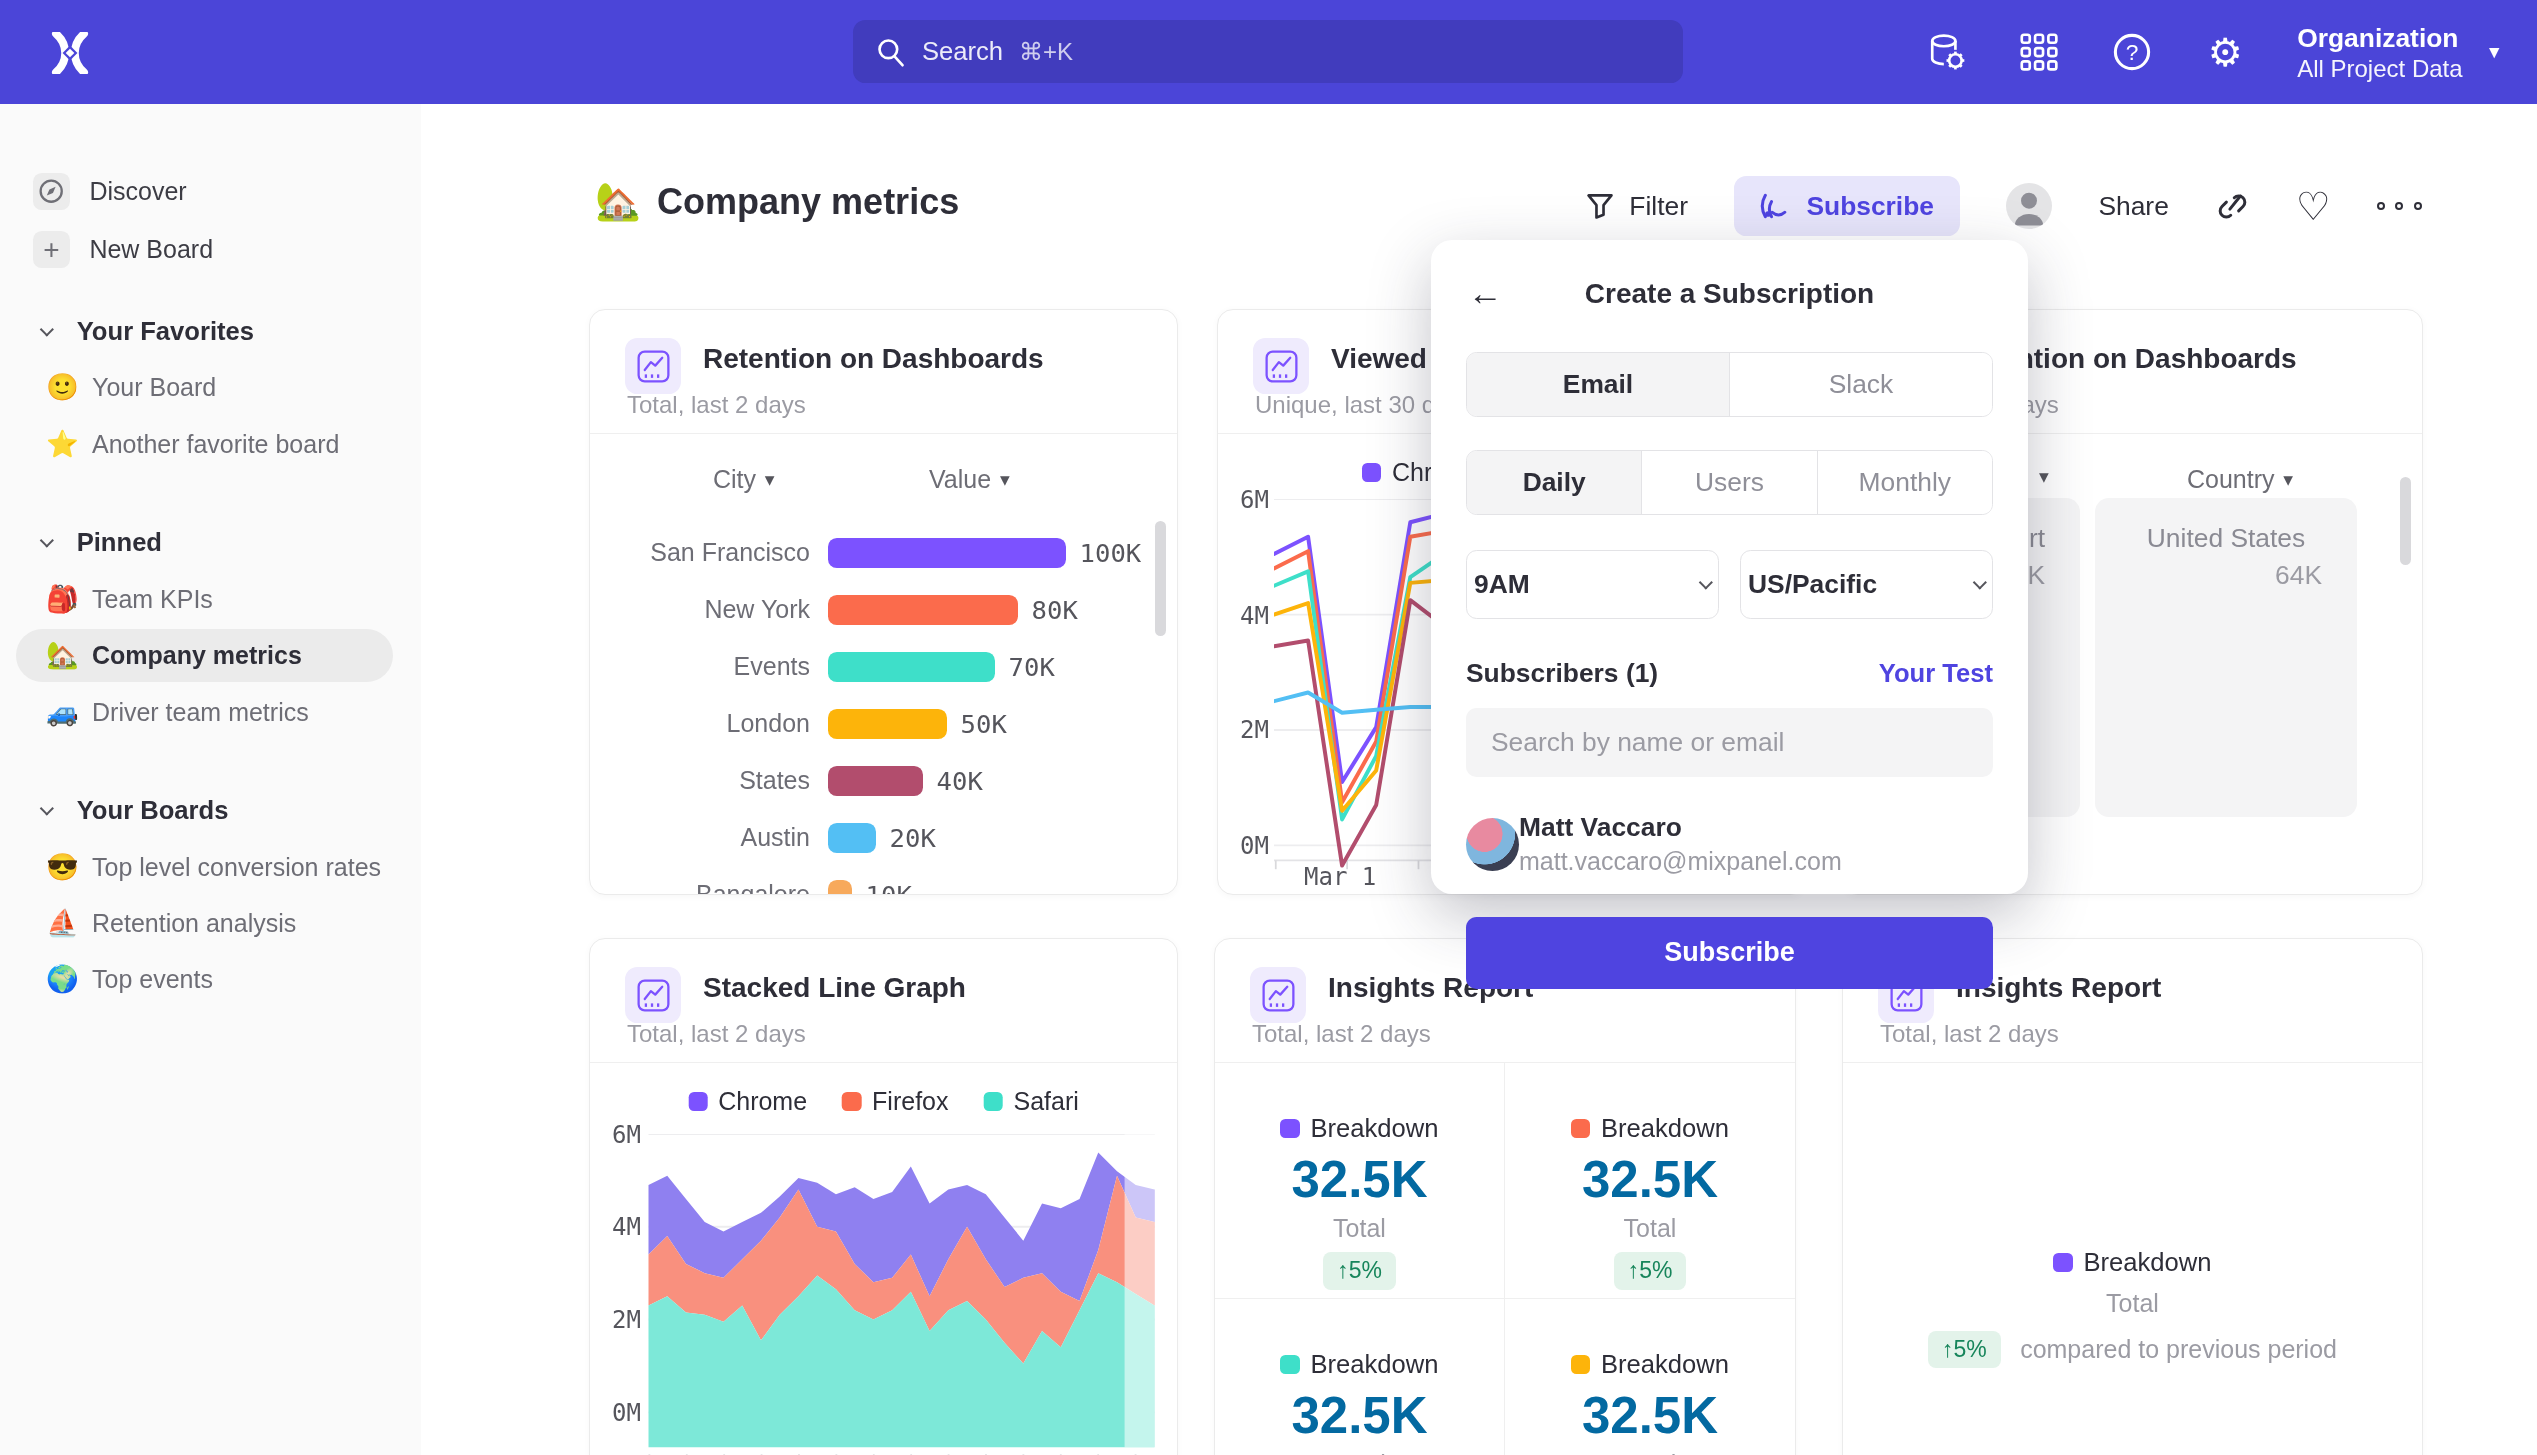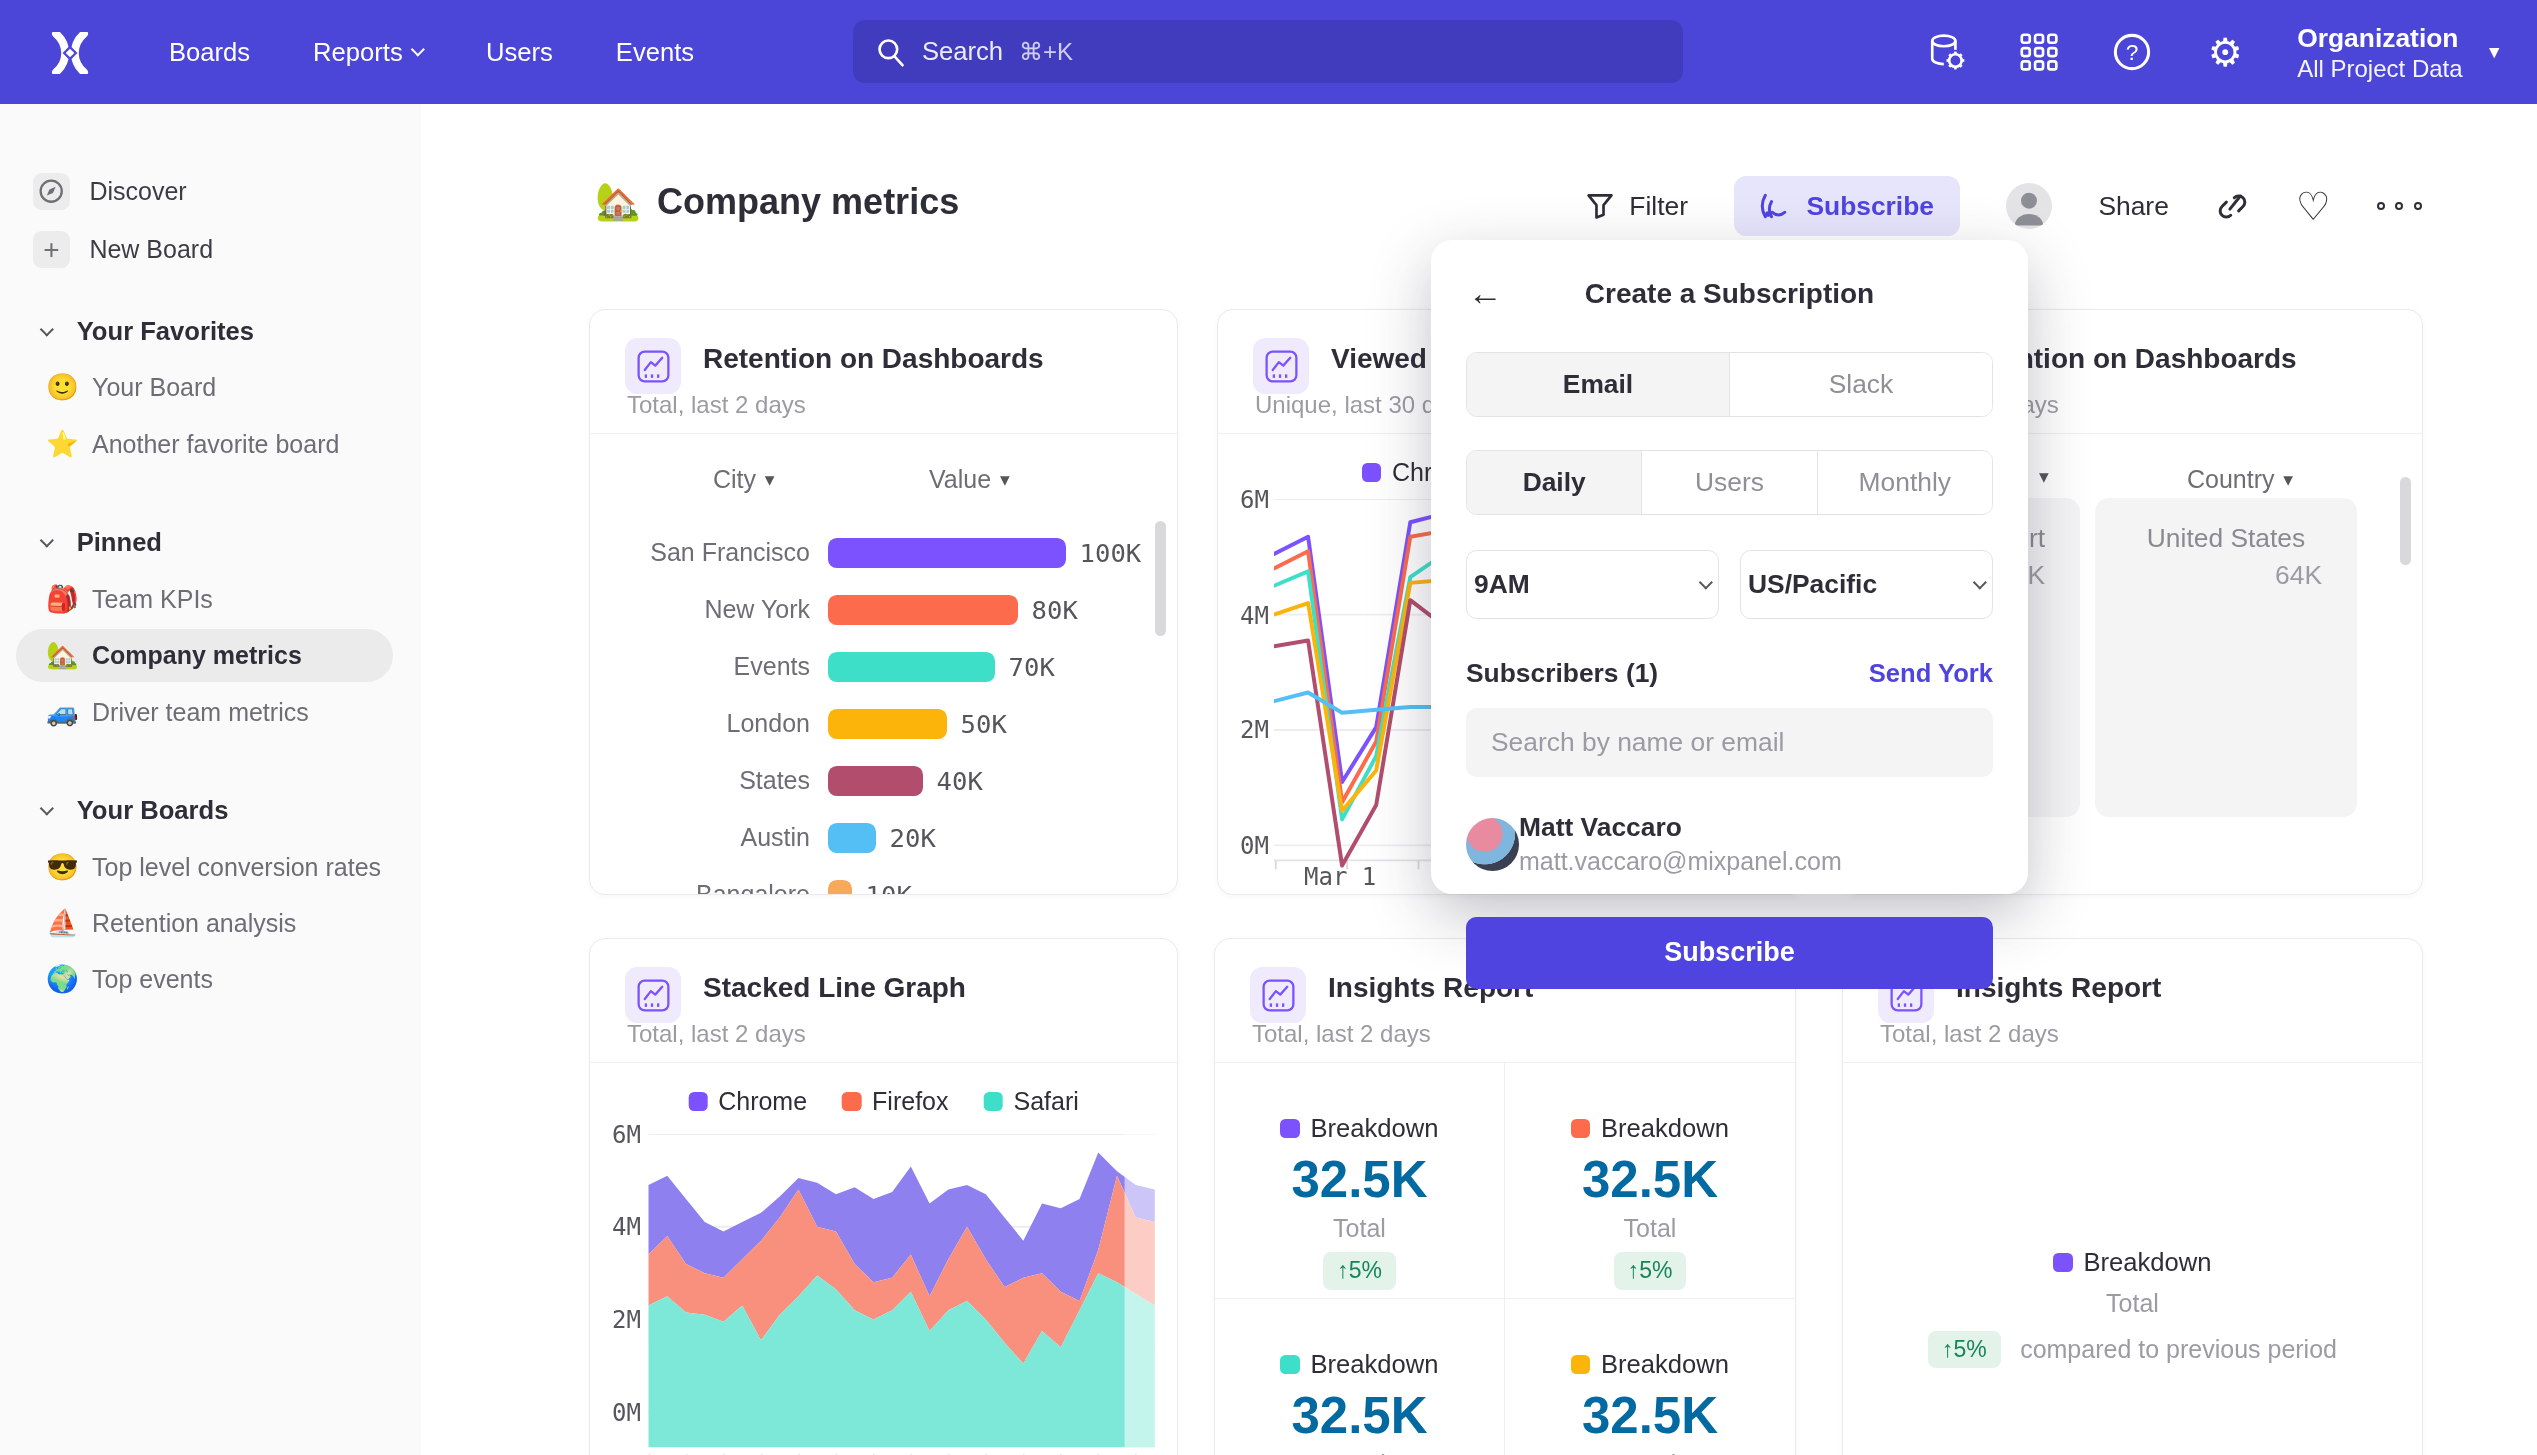--- a/index.html
+++ b/index.html
@@ -140,29 +140,20 @@
 </head>
 <body>
 
 <div id="navbar">
   <svg class="abs" style="left:49px;top:32px" width="42" height="42" viewBox="0 0 48 48">
     <path d="M8 2 C22 14 22 34 8 46" stroke="#fff" stroke-width="9" fill="none" stroke-linecap="round"></path>
     <path d="M40 2 C26 14 26 34 40 46" stroke="#fff" stroke-width="9" fill="none" stroke-linecap="round"></path>
     <rect x="18" y="18" width="12" height="12" fill="#4B45D8" transform="rotate(45 24 24)"></rect>
     <rect x="20.5" y="20.5" width="7" height="7" fill="#fff" transform="rotate(45 24 24)"></rect>
   </svg>
-  <div class="nav-links">
-    <span class="nav-link">Boards</span>
-    <span class="nav-link">
-        <span>Reports</span>
-        <i class="chev"></i>
-      </span>
-    <span class="nav-link">Users</span>
-    <span class="nav-link">Events</span>
-  </div>
   <div id="nav-search">
     <svg width="30" height="30" viewBox="0 0 34 34">
       <circle cx="14" cy="14" r="10" stroke="#fff" stroke-width="3" fill="none"></circle>
       <line x1="21" y1="22" x2="30" y2="32" stroke="#fff" stroke-width="3" stroke-linecap="round"></line>
     </svg>
     <span class="s-txt">Search</span>
     <span class="s-kbd">⌘+K</span>
   </div>
   <div class="nav-right">
     <span class="nav-icon">
@@ -635,21 +626,21 @@
       <span>9AM</span>
         <i class="chev"></i>
     </span>
     <span class="select-box">
       <span>US/Pacific</span>
         <i class="chev"></i>
     </span>
   </div>
   <div id="subs-row">
     <span id="subs-label">Subscribers (1)</span>
-    <span id="send-test">Send York</span>
+    <span id="send-test">Your Test</span>
   </div>
   <input id="modal-search" placeholder="Search by name or email" style="">
   <div id="sub-user">
     <span class="photo"></span>
     <span>
       <div class="nm">Matt Vaccaro</div>
       <div class="em">matt.vaccaro@mixpanel.com</div>
     </span>
   </div>
   <button id="modal-subscribe">Subscribe</button>

